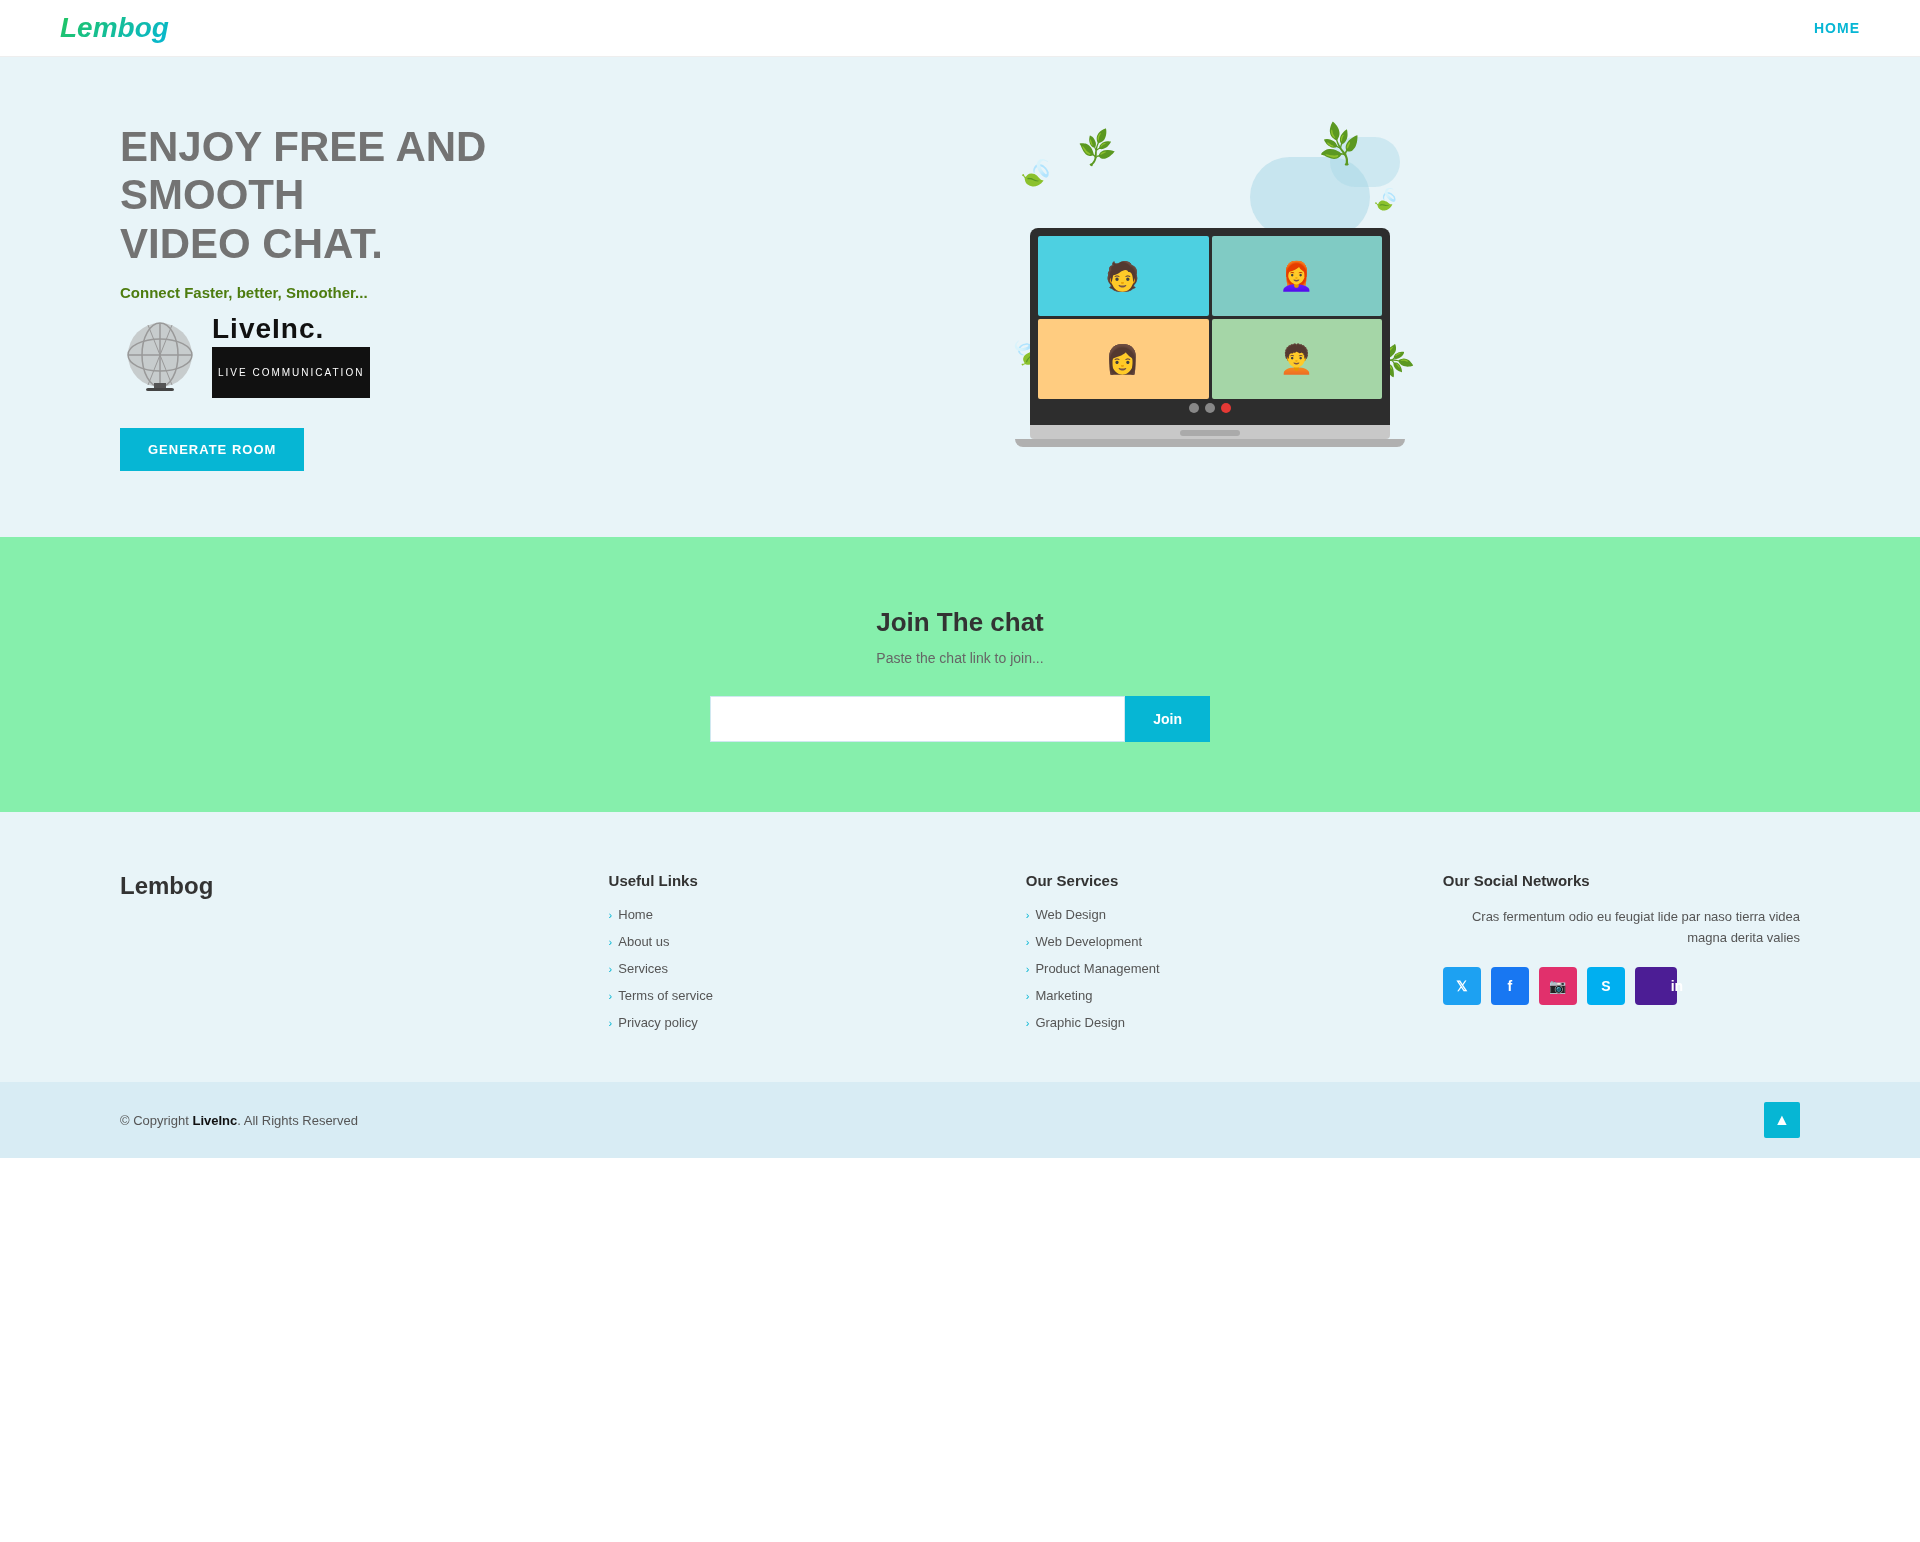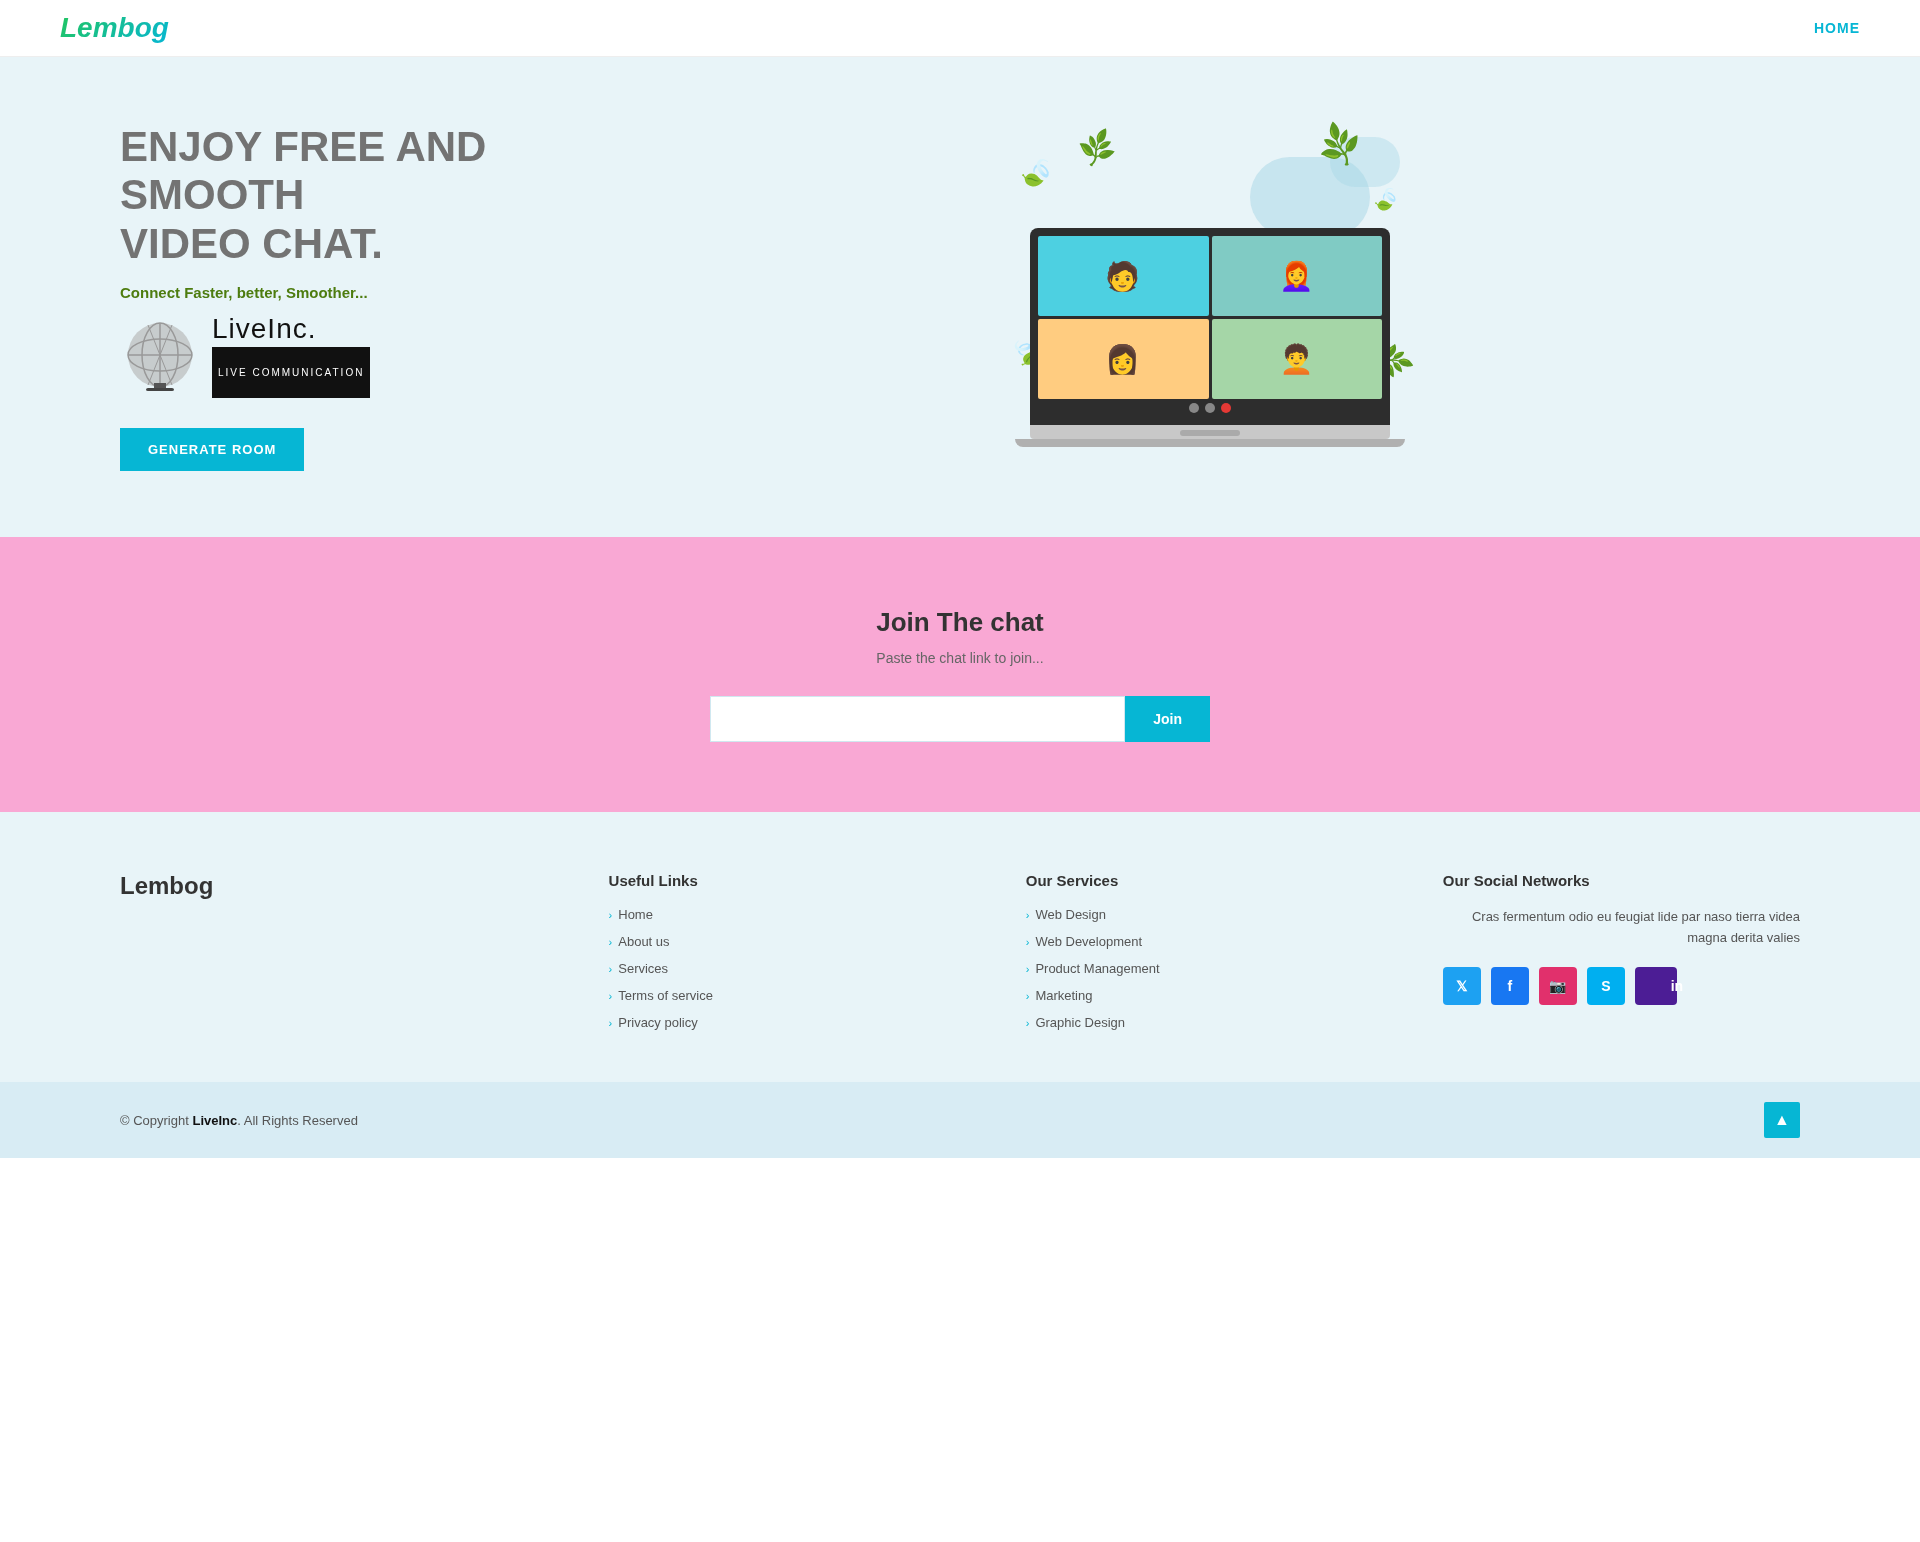--- a/index.html
+++ b/index.html
@@ -66,21 +66,21 @@
       align-items: center;
       margin-bottom: 30px;
     }
     .globe-icon {
       width: 80px;
       height: 80px;
       margin-right: 12px;
     }
     .liveinc-text {
       font-size: 28px;
-      font-weight: 400;
+      font-weight: 700;
       color: #111;
       letter-spacing: 1px;
     }
     .liveinc-sub {
       font-size: 10px;
       background: #111;
       color: #fff;
       padding: 20px 6px;
       letter-spacing: 2px;
       margin-top: 2px;
@@ -100,21 +100,21 @@
 
     .hero-right {
       flex: 1;
       display: flex;
       justify-content: center;
       align-items: center;
     }
 
     
     .join-section {
-      background: #f9a8d4;
+      background: #86efac;
       padding: 70px 40px;
       text-align: center;
     }
     .join-title {
       font-size: 26px;
       font-weight: 700;
       color: #333;
       margin-bottom: 12px;
     }
     .join-subtitle {

